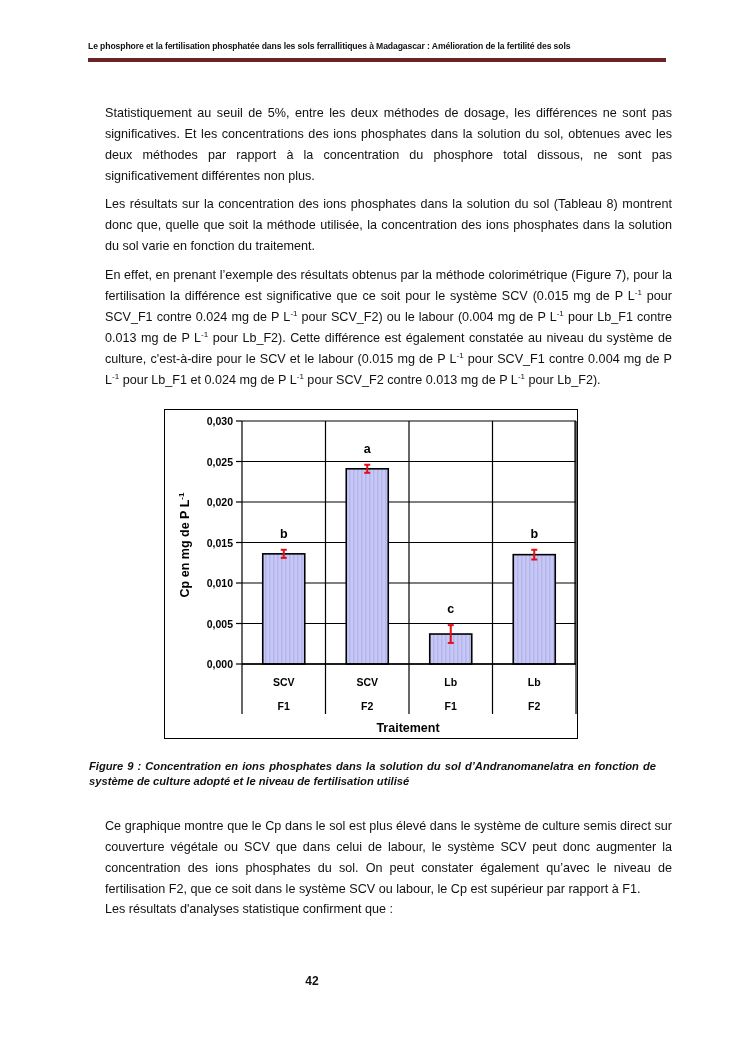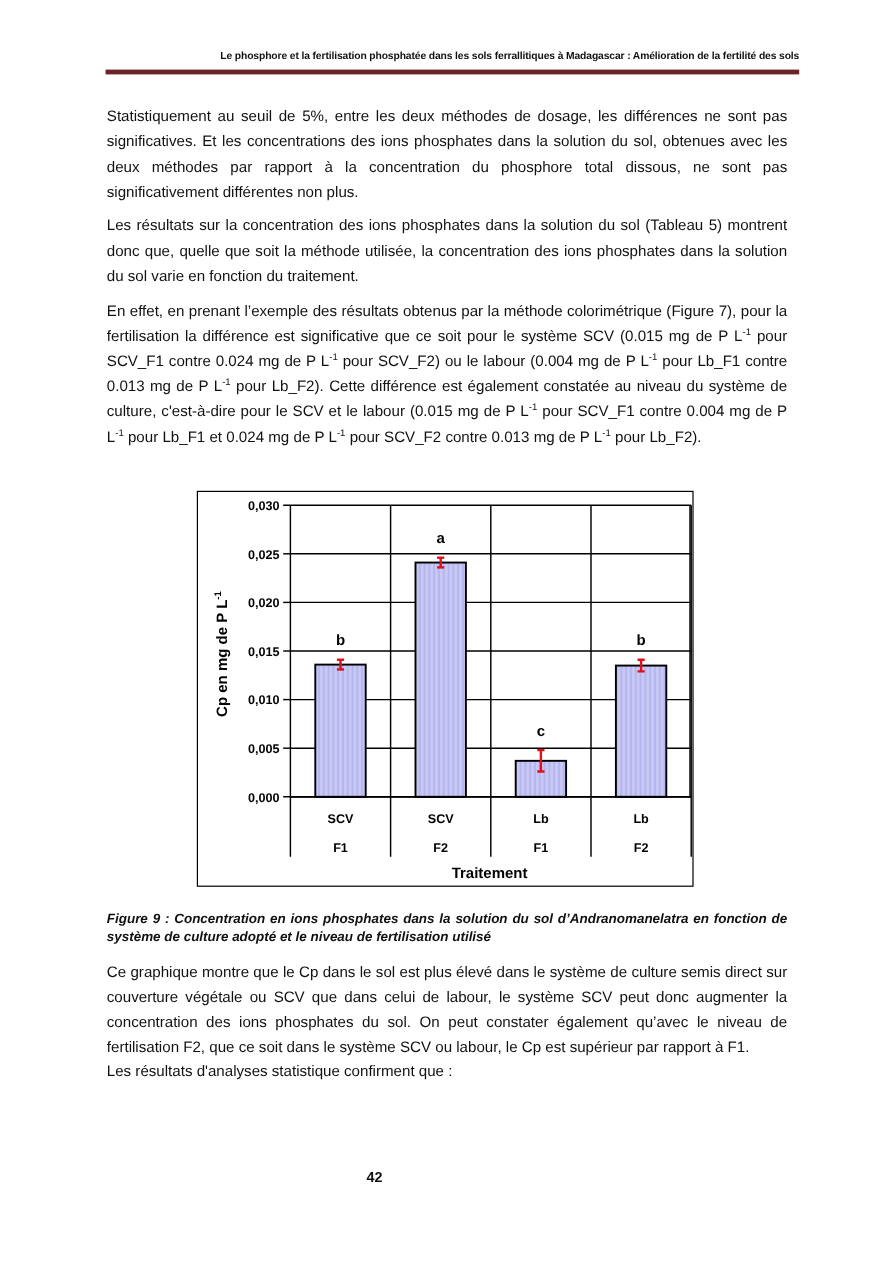--- a/index.html
+++ b/index.html
@@ -1,33 +1,33 @@
 <!DOCTYPE html>
 <html><head>
 <meta charset="utf-8">
 <style>
   html, body { margin: 0; padding: 0; background: #ffffff; }
   body { width: 745px; height: 1053px; position: relative; overflow: hidden; font-family: "Liberation Sans", sans-serif; color: #111; }
-  .header { position: absolute; left: 88px; top: 41px; width: 578px; text-align: right; font-family: "Liberation Sans", sans-serif; font-weight: bold; font-size: 8.6px; letter-spacing: -0.1px; color: #111; white-space: nowrap; }
+  .header { position: absolute; left: 88px; top: 41px; width: 578px; text-align: left; font-family: "Liberation Sans", sans-serif; font-weight: bold; font-size: 8.6px; letter-spacing: -0.1px; color: #111; white-space: nowrap; }
   .header-rule { position: absolute; left: 88px; top: 58px; width: 578px; height: 4px; background: #6b2326; }
-  .body-text { position: absolute; left: 89px; width: 567px; font-family: "Liberation Sans", sans-serif; font-size: 12.6px; line-height: 21px; text-align: justify; color: #111; margin: 0; }
+  .body-text { position: absolute; left: 89px; width: 567px; font-family: "Liberation Sans", sans-serif; font-size: 12.6px; line-height: 21px; text-align: justify; color: #111; margin: 16px; }
   .body-text sup { font-size: 8px; line-height: 0; vertical-align: 5px; }
   .caption { position: absolute; left: 89px; top: 759px; width: 567px; font-family: "Liberation Sans", sans-serif; font-style: italic; font-weight: bold; font-size: 11.2px; line-height: 15px; text-align: justify; color: #111; margin: 0; }
   .pagenum { position: absolute; left: 0; width: 624px; top: 974px; text-align: center; font-weight: bold; font-size: 12px; font-family: "Liberation Sans", sans-serif; }
   .chart-frame { position: absolute; left: 164px; top: 409px; width: 414px; height: 330px; border: 1px solid #000; box-sizing: border-box; background: #fff; }
   svg text { font-family: "Liberation Sans", sans-serif; }
 </style>
 </head>
 <body>
 
 <div class="header">Le phosphore et la fertilisation phosphatée dans les sols ferrallitiques à Madagascar : Amélioration de la fertilité des sols</div>
 <div class="header-rule"></div>
 
 <p class="body-text" style="top:87px">Statistiquement au seuil de 5%, entre les deux méthodes de dosage, les différences ne sont pas significatives. Et les concentrations des ions phosphates dans la solution du sol, obtenues avec les deux méthodes par rapport à la concentration du phosphore total dissous, ne sont pas significativement différentes non plus.</p>
-<p class="body-text" style="top:178px">Les résultats sur la concentration des ions phosphates dans la solution du sol (Tableau 5) montrent donc que, quelle que soit la méthode utilisée, la concentration des ions phosphates dans la solution du sol varie en fonction du traitement.</p>
+<p class="body-text" style="top:178px">Les résultats sur la concentration des ions phosphates dans la solution du sol (Tableau 8) montrent donc que, quelle que soit la méthode utilisée, la concentration des ions phosphates dans la solution du sol varie en fonction du traitement.</p>
 <p class="body-text" style="top:249px"><span>En effet, en prenant l’exemple des résultats obtenus par la méthode colorimétrique (Figure 7), pour la fertilisation la différence est significative que ce soit pour le système SCV (0.015 mg de P L</span><sup>-1</sup><span> pour SCV_F1 contre 0.024 mg de P L</span><sup>-1</sup><span> pour SCV_F2) ou le labour (0.004 mg de P L</span><sup>-1</sup><span> pour Lb_F1 contre 0.013 mg de P L</span><sup>-1</sup><span> pour Lb_F2). Cette différence est également constatée au niveau du système de culture, c'est-à-dire pour le SCV et le labour (0.015 mg de P L</span><sup>-1</sup><span> pour SCV_F1 contre 0.004 mg de P L</span><sup>-1</sup><span> pour Lb_F1 et 0.024 mg de P L</span><sup>-1</sup><span> pour SCV_F2 contre 0.013 mg de P L</span><sup>-1</sup><span> pour Lb_F2).</span></p>
 
 <div class="chart-frame">
   <svg id="chart" width="412" height="328" viewBox="0 0 412 328" xmlns="http://www.w3.org/2000/svg">
     <defs>
       <pattern id="stripes" patternUnits="userSpaceOnUse" width="4" height="4">
         <rect width="4" height="4" fill="#c8c8f5"></rect>
         <rect x="0" width="1.5" height="4" fill="#b4b4ee"></rect>
       </pattern>
     </defs>

